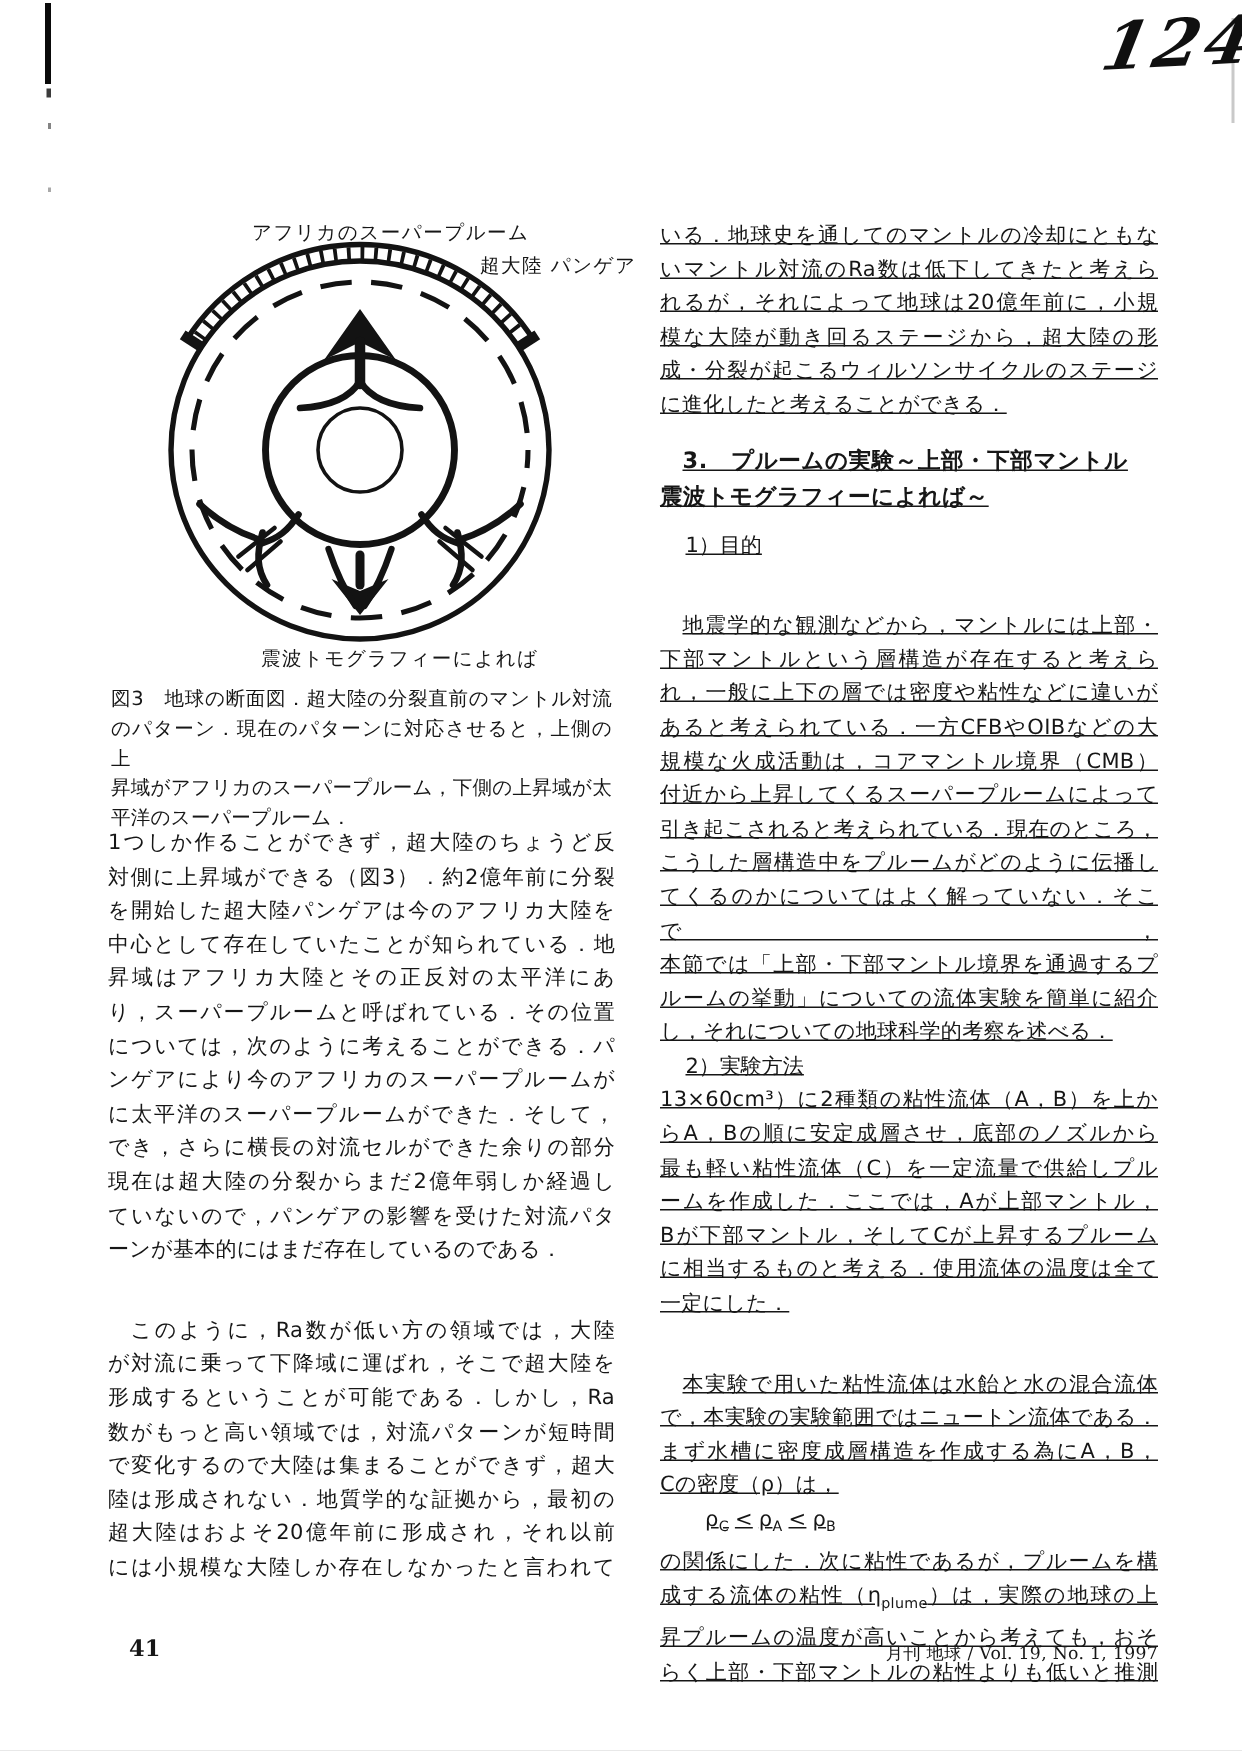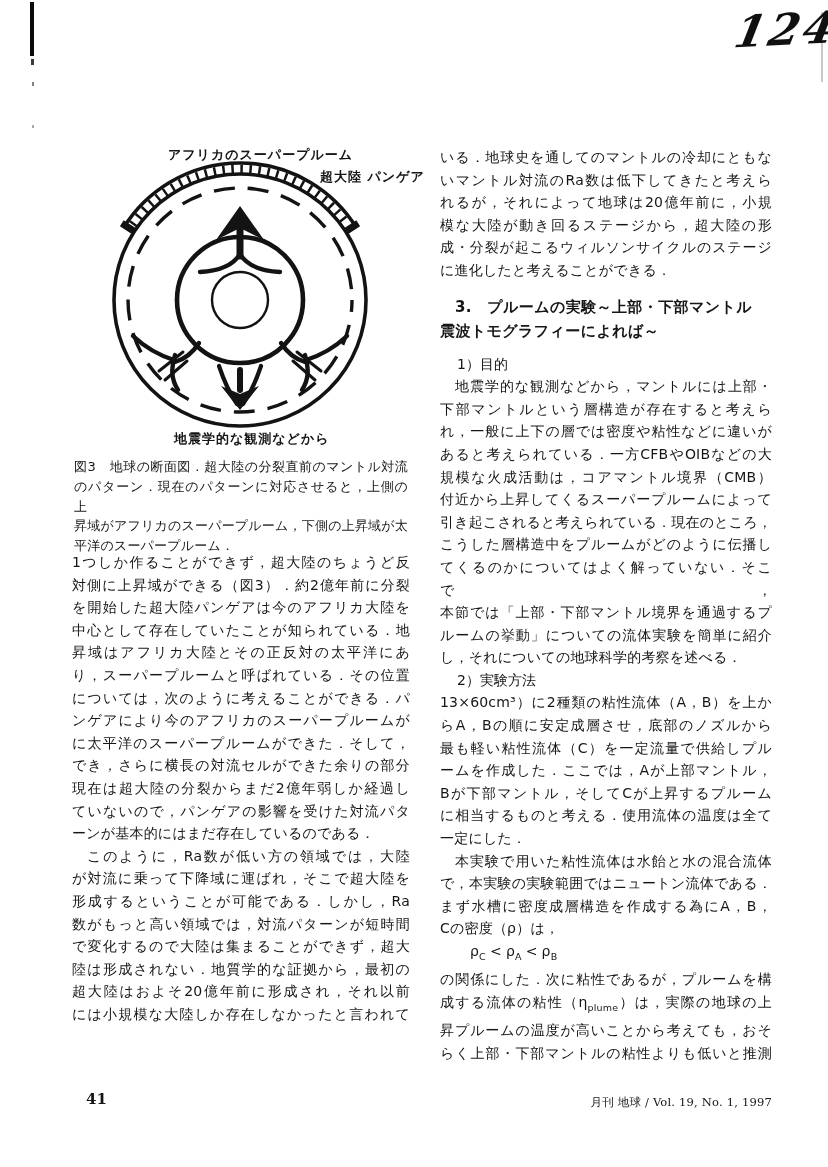--- a/index.html
+++ b/index.html
@@ -11,38 +11,38 @@
   .edge-faint{position:absolute;background:#c9c9c9;}
 
   
   .handwritten{position:absolute;left:736px;top:4px;
                font-family:"DejaVu Serif","Liberation Serif",serif;
                font-style:italic;font-weight:700;font-size:44px;letter-spacing:3px;
                transform:skewX(-14deg) rotate(-3deg);color:#101010;}
 
   
   .fig-svg{position:absolute;left:99px;top:158px;}
-  .fig-label{position:absolute;font-size:13px;font-weight:700;letter-spacing:1px;white-space:nowrap;}
+  .fig-label{position:absolute;font-size:13px;font-weight:400;letter-spacing:1px;white-space:nowrap;}
   .fig-label-top{left:168px;top:146px;}
   .fig-label-right{left:320px;top:168px;}
   .fig-label-bottom{left:174px;top:430px;}
 
   .caption{position:absolute;left:74px;top:457px;width:334px;}
   .cap-line{font-size:13px;line-height:19.8px;letter-spacing:0.2px;
             text-align:justify;text-align-last:justify;text-justify:inter-character;}
   .cap-line.short{text-align:left;text-align-last:left;}
 
   
   .textcol{position:absolute;}
   .col-left{left:72px;top:551px;width:338px;}
-  .col-right{left:440px;top:146px;width:332px;}
+  .col-right{left:440px;top:146px;width:332px;text-decoration:underline;}
   .line{font-size:14px;line-height:22.6px;letter-spacing:0.2px;
         text-align:justify;text-align-last:justify;text-justify:inter-character;}
   .line.short{text-align:left;text-align-last:left;}
-  .line.indent{padding-left:15px;}
+  .line.indent{padding-left:15px;margin-top:31px;}
   .heading-block{margin-top:13px;}
   .heading{font-weight:700;font-size:15px;line-height:24px;letter-spacing:0.4px;
            text-align:center;text-align-last:left;}
   .heading.indent{padding-left:15px;}
   .sublabel{font-size:14px;line-height:22.6px;padding-left:17px;
             text-align:left;text-align-last:left;}
   .gap-s{height:10px;}
   .formula{padding-left:30px;text-align:right;text-align-last:left;}
   .formula sub{font-size:9.5px;}
   .formula .op{margin:0 4px;}
@@ -103,21 +103,21 @@
       <path d="M34,178 C48,191 62,198 75,202" stroke-width="4.4" stroke-linecap="round"></path>
       <path d="M100,185 C93,196 86,201 76,204" stroke-width="4.4" stroke-linecap="round"></path>
       <path d="M76,197 C72,211 72,221 79,232" stroke-width="4.4" stroke-linecap="round"></path>
       <path d="M60,213 L84,194" stroke-width="3" stroke-linecap="round"></path>
       <path d="M66,222 L88,203" stroke-width="3" stroke-linecap="round"></path>
     </g>
   </svg>
 
   <div class="fig-label fig-label-top">アフリカのスーパープルーム</div>
   <div class="fig-label fig-label-right">超大陸 パンゲア</div>
-  <div class="fig-label fig-label-bottom">地震学的な観測などから</div>
+  <div class="fig-label fig-label-bottom">震波トモグラフィーによれば</div>
 
   <div class="caption">
       <div class="cap-line">図3　地球の断面図．超大陸の分裂直前のマントル対流</div>
       <div class="cap-line">のパターン．現在のパターンに対応させると，上側の上</div>
       <div class="cap-line">昇域がアフリカのスーパープルーム，下側の上昇域が太</div>
       <div class="cap-line short">平洋のスーパープルーム．</div>
     </div>
 
   <div class="textcol col-left">
       <div class="line">1つしか作ることができず，超大陸のちょうど反</div>

